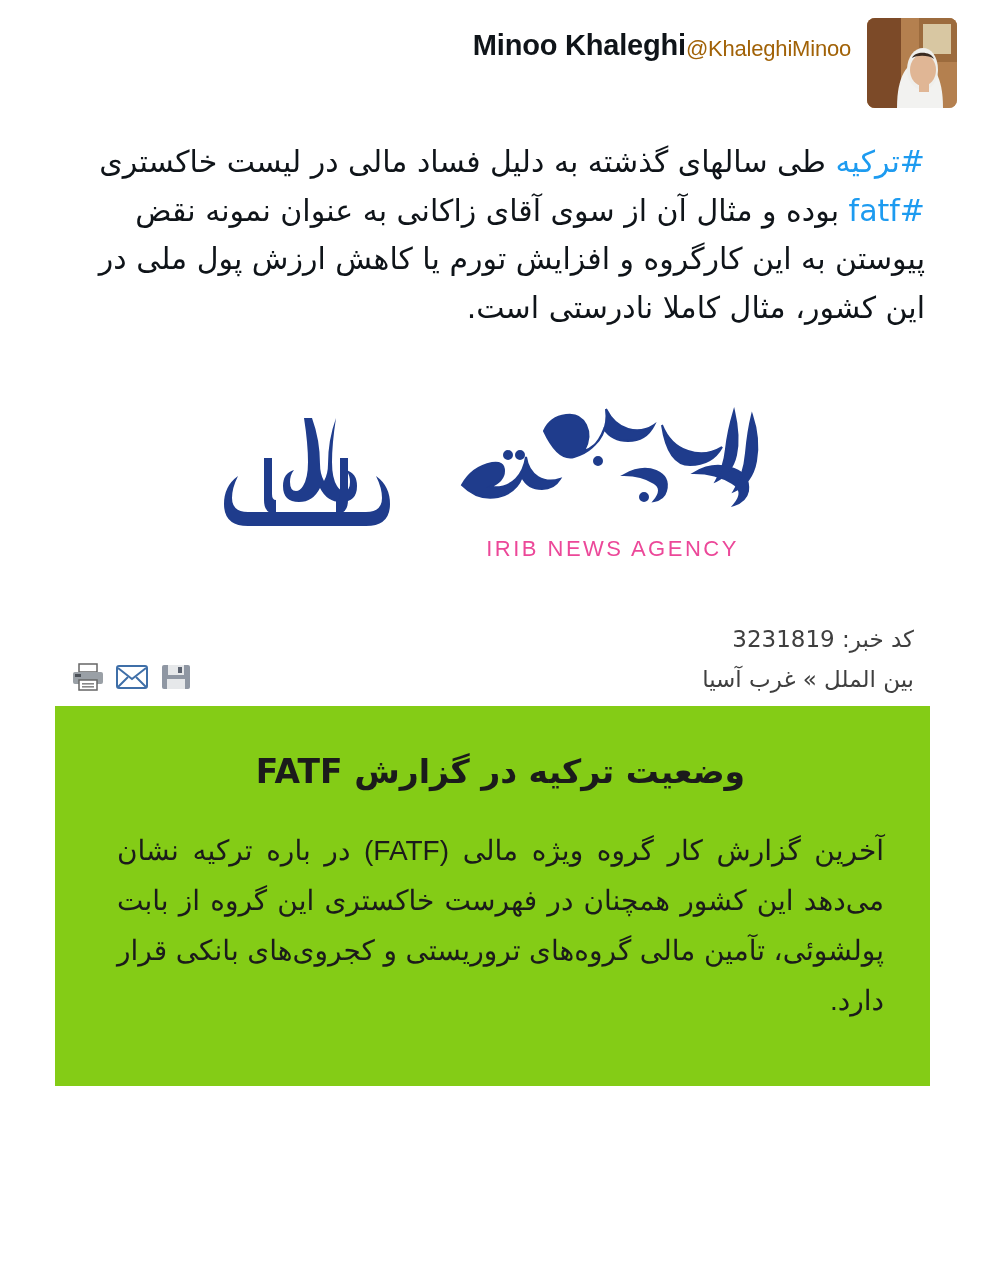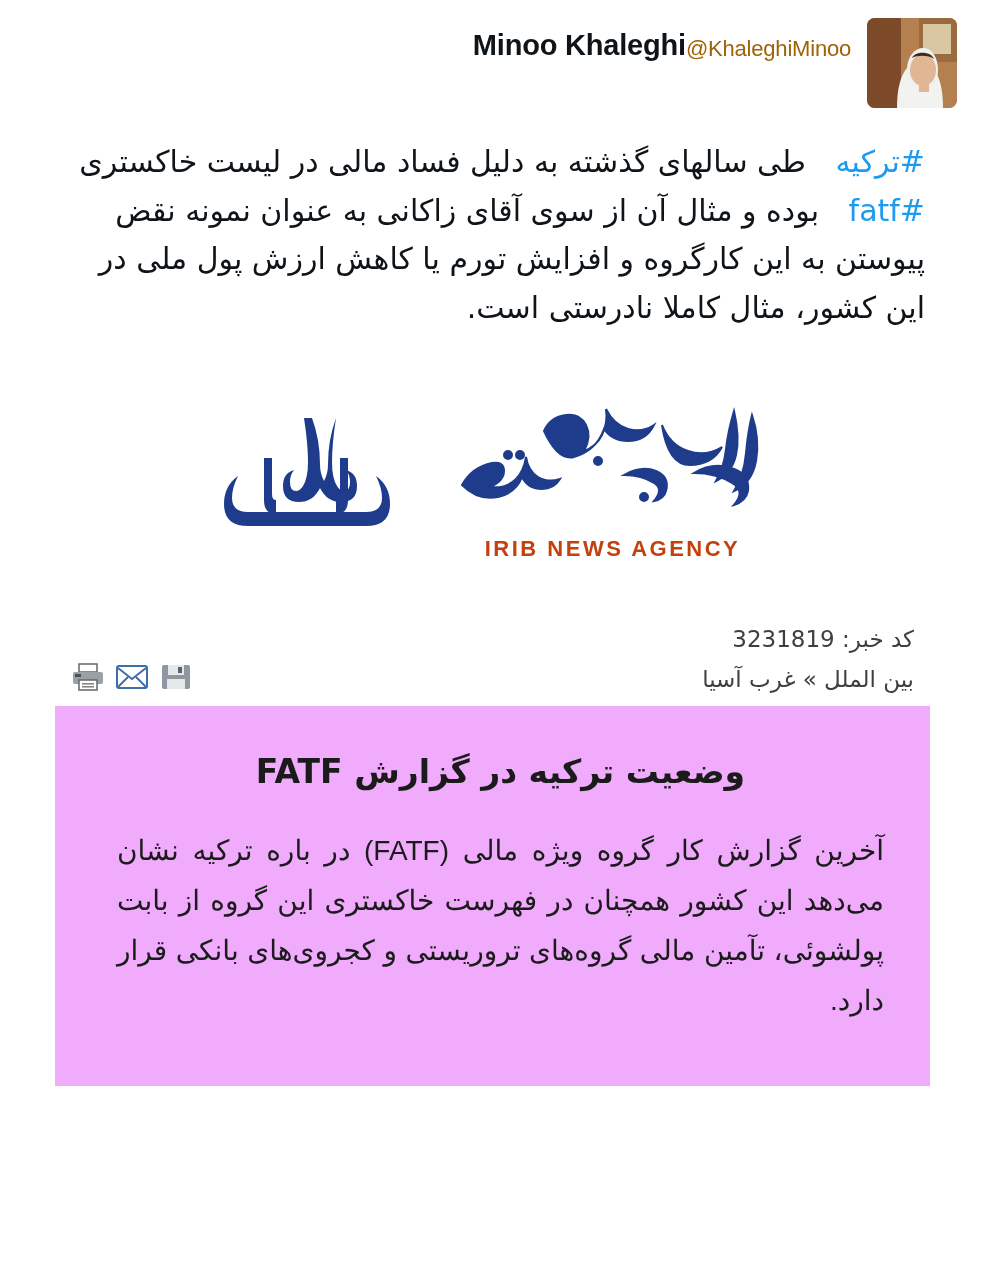--- a/index.html
+++ b/index.html
@@ -62,21 +62,21 @@
   .tweet-body {
     direction: rtl;
     text-align: right;
     padding: 30px 60px 0 60px;
     font-family: "DejaVu Sans", sans-serif;
     font-size: 30px;
     line-height: 1.62;
     color: #0f1419;
     letter-spacing: 0px;
   }
-  .hashtag { color: #1d9bf0; margin-left: 20px; }
+  .hashtag { color: #1d9bf0; }
 
   
   .logo-band {
     margin-top: 34px;
     height: 230px;
     position: relative;
     overflow: hidden;
   }
   .logo-inner {
     position: absolute;
@@ -98,23 +98,23 @@
   .wordmark {
     display: flex;
     flex-direction: column;
     align-items: center;
     flex: 0 0 auto;
   }
   .wordmark-script { width: 330px; height: 115px; }
   .wordmark-latin {
     font-family: "Liberation Sans", sans-serif;
     font-size: 22px;
-    font-weight: bold;
+    font-weight: normal;
     letter-spacing: 2.5px;
-    color: #c2410c;
+    color: #ec4899;
     margin-top: 20px;
     direction: ltr;
   }
 
   
   .news-card {
     margin: 20px 55px 0 55px;
     background: #ffffff;
   }
   .meta-row {
@@ -146,21 +146,21 @@
   }
   .tool-icons {
     display: flex;
     flex-direction: row;
     gap: 10px;
     direction: ltr;
   }
   .tool-icons svg { display: block; }
 
   .article {
-    background: #f0abfc;
+    background: #84cc16;
     padding: 42px 46px 60px 62px;
     direction: rtl;
     text-align: right;
   }
   .article-title {
     font-family: "DejaVu Sans", sans-serif;
     font-size: 33px;
     font-weight: bold;
     color: #1b1b1b;
     line-height: 1.45;

